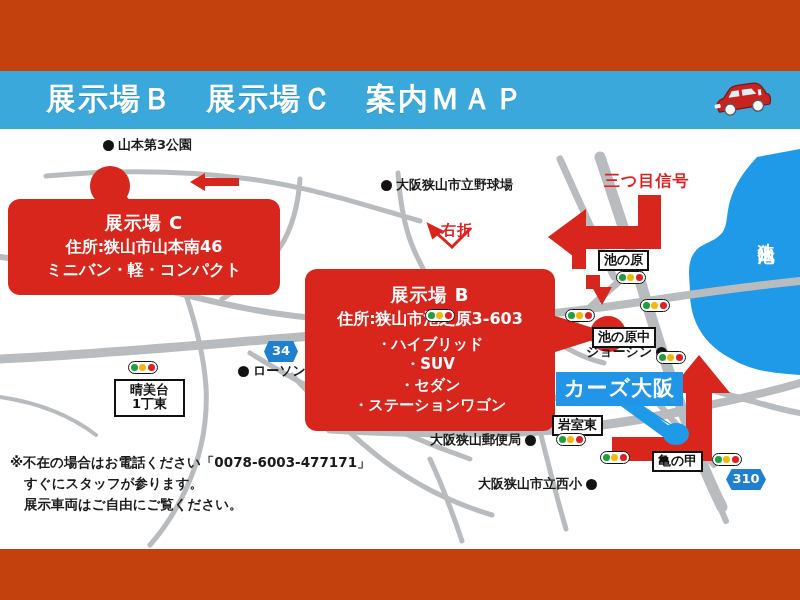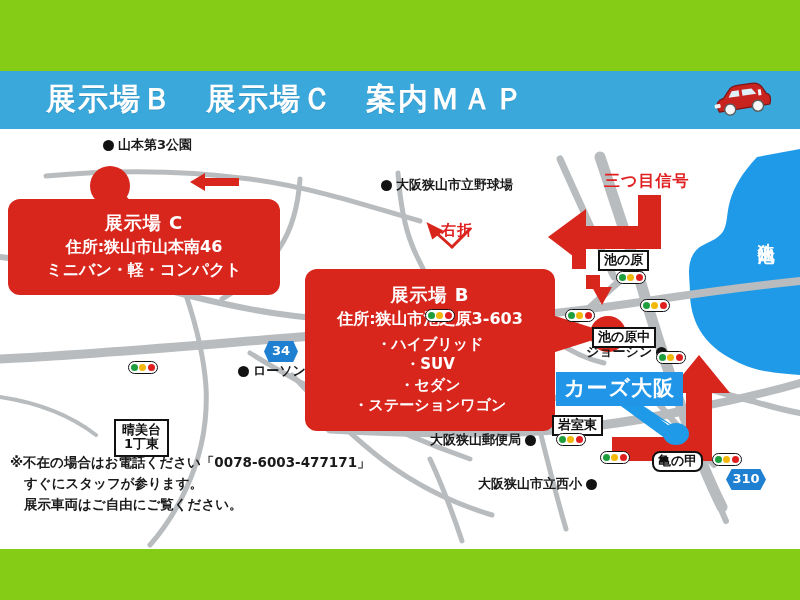--- a/index.html
+++ b/index.html
@@ -4,21 +4,21 @@
 <style>
   html, body {
     margin: 0;
     padding: 0;
     background: #ffffff;
   }
   #page {
     position: relative;
     width: 800px;
     height: 600px;
-    background: #84cc16;
+    background: #c2410c;
     overflow: hidden;
     font-family: "DejaVu Sans", "Liberation Sans", sans-serif;
   }
 
   
   .header-band {
     position: absolute;
     left: 0;
     top: 71px;
     width: 800px;
@@ -95,21 +95,21 @@
   
   .plate {
     font-size: 13px;
     color: #111;
     background: #ffffff;
     border: 2px solid #111;
     padding: 1px 4px 2px;
     text-align: center;
     line-height: 1.1;
   }
-  .plate.two-line { padding: 2px 6px 3px; margin-top: 40px; }
+  .plate.two-line { padding: 2px 14px 3px; }
 
   
   .signal {
     position: absolute;
     width: 30px;
     height: 13px;
     border: 1.6px solid #111;
     border-radius: 7px;
     background: #ffffff;
     display: flex;
@@ -399,21 +399,21 @@
       <div>晴美台</div>
       <div>1丁東</div>
     </div>
 
     <div class="lbl plate" style="left:598px; top:114px;margin-top:7px;">池の原</div>
 
     <div class="lbl plate" style="left:592px; top:198px;">池の原中</div>
 
     <div class="lbl plate" style="left:552px; top:286px;">岩室東</div>
 
-    <div class="lbl plate" style="left:652px; top:322px;border-radius:8px;">亀の甲</div>
+    <div class="lbl plate" style="left:652px; top:322px;">亀の甲</div>
 
     <div class="signal" style="left:128px; top:232px;">
       <i class="g"></i>
         <i class="y"></i>
         <i class="r"></i>
     </div>
     <div class="signal" style="left:425px; top:180px;">
       <i class="g"></i>
         <i class="y"></i>
         <i class="r"></i>

